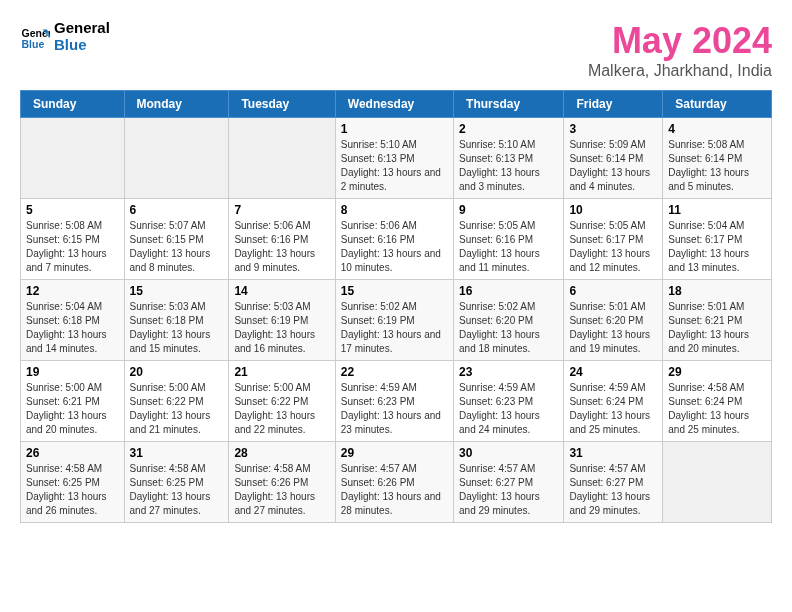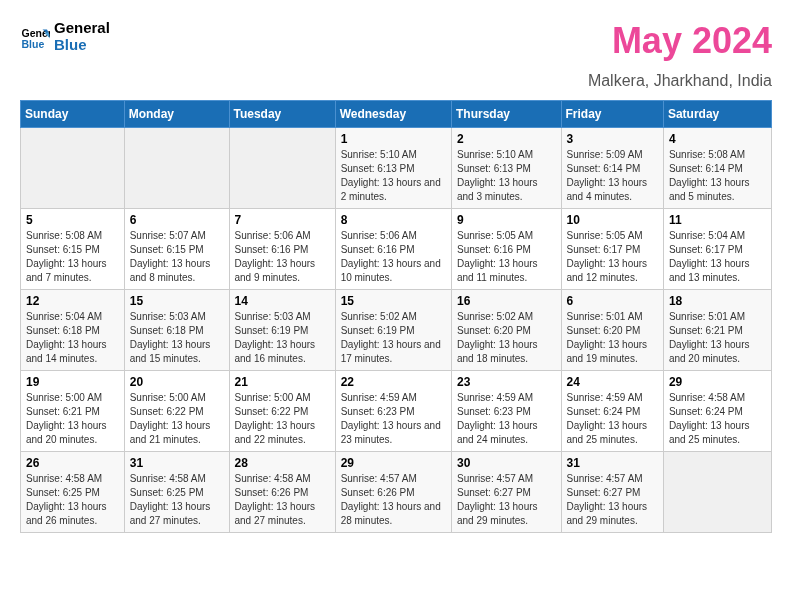--- a/index.html
+++ b/index.html
@@ -29,33 +29,32 @@
       text-align: right;
     }
     .main-title {
       font-size: 36px;
       font-weight: bold;
       color: #ec4899;
     }
     .subtitle {
       font-size: 16px;
       color: #555;
-      margin-top: 10px;
     }
     table {
       width: 100%;
       border-collapse: collapse;
       font-size: 11px;
     }
     thead tr {
       background-color: #1a6eb5;
       color: #fff;
     }
     thead th {
-      padding: 6px 4px;
+      padding: 6px 12px;
       text-align: left;
       font-size: 12px;
       font-weight: bold;
       border: 1px solid #4a90d0;
     }
     tbody tr {
       vertical-align: top;
     }
     tbody td {
       border: 1px solid #ccc;

